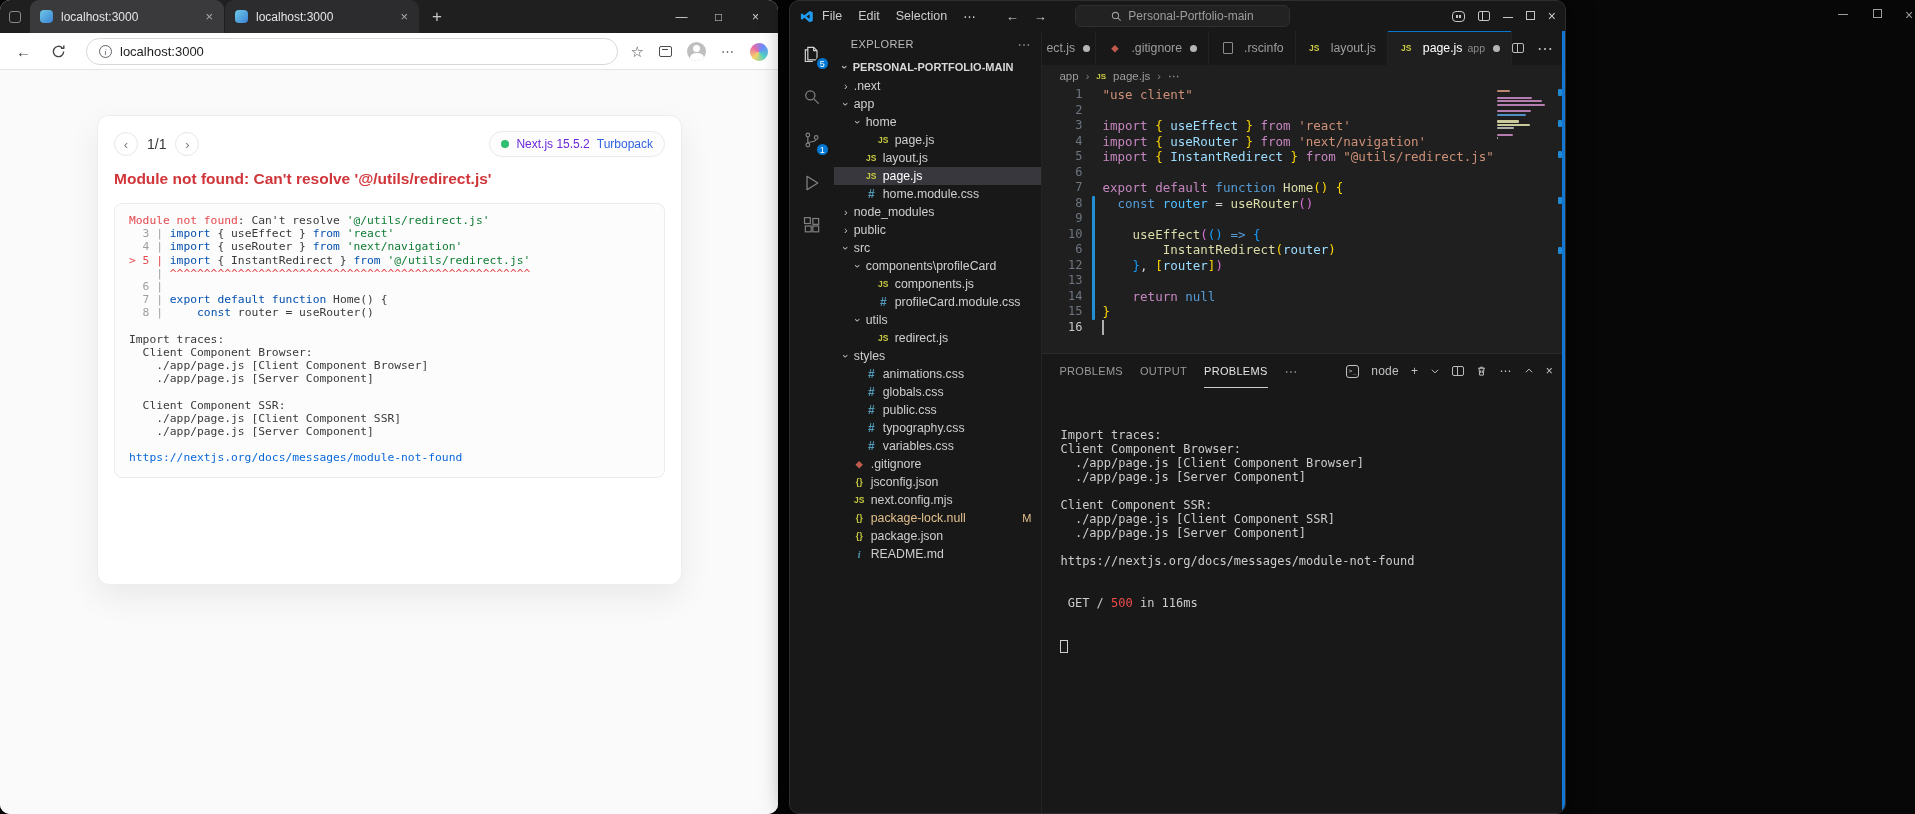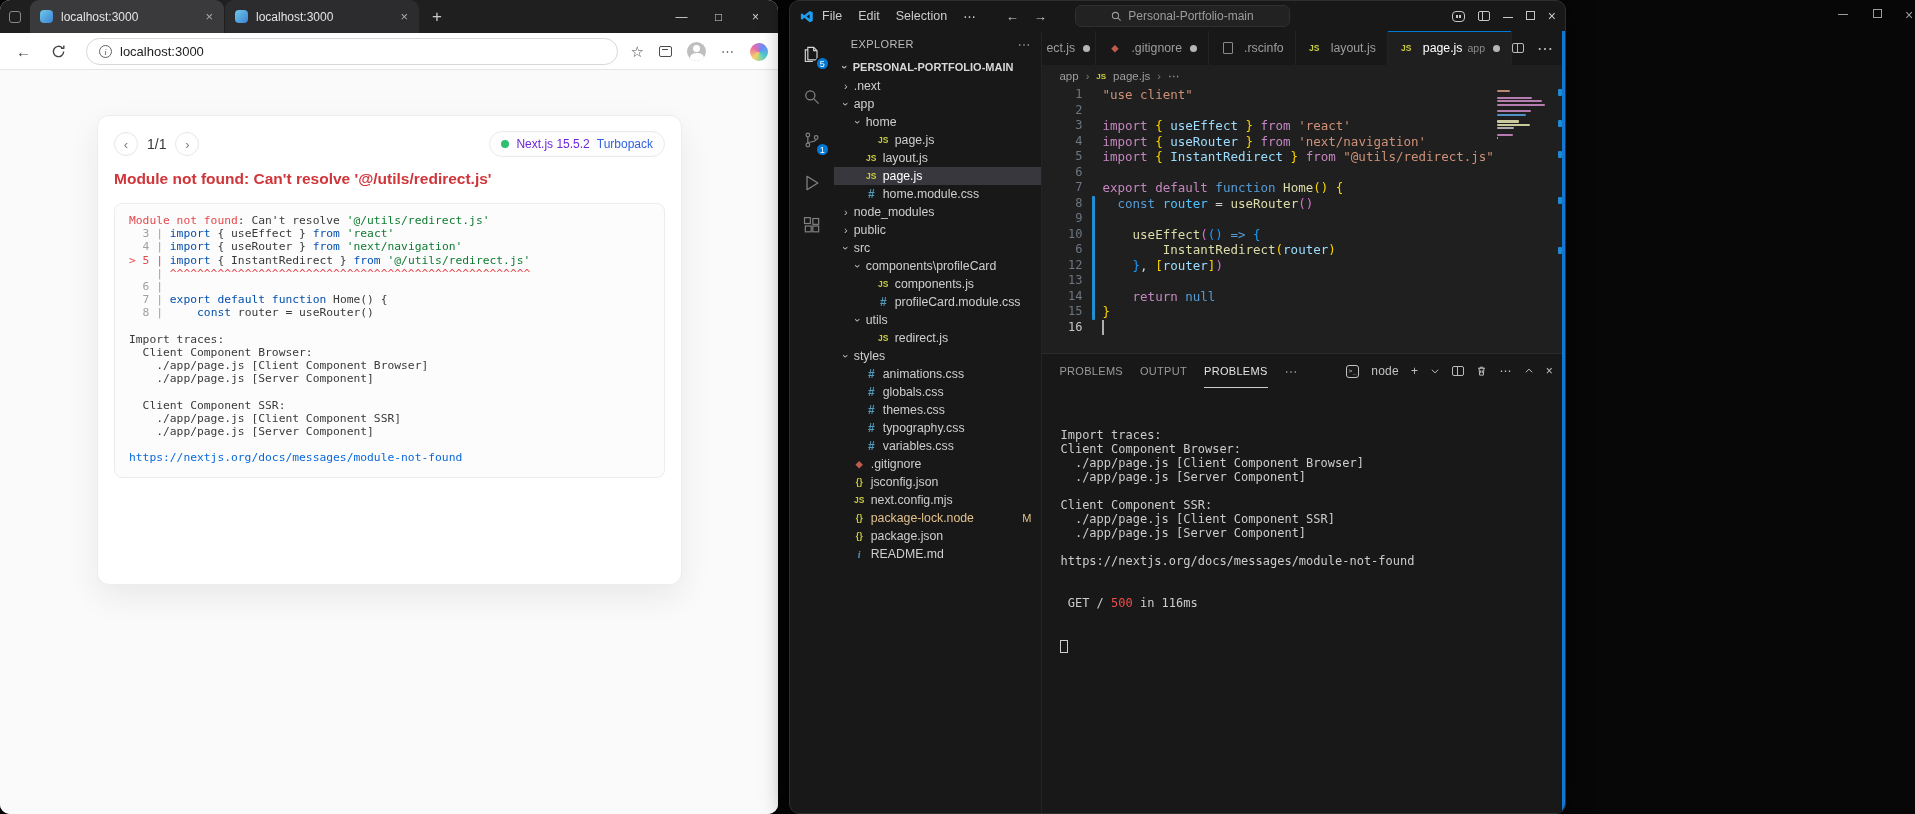--- a/index.html
+++ b/index.html
@@ -384,21 +384,21 @@
           <div class="trow" style="padding-left: 30px;">
             <span class="fic i-css">#</span>
             <span>animations.css</span>
           </div>
           <div class="trow" style="padding-left: 30px;">
             <span class="fic i-css">#</span>
             <span>globals.css</span>
           </div>
           <div class="trow" style="padding-left: 30px;">
             <span class="fic i-css">#</span>
-            <span>themes.css</span>
+            <span>public.css</span>
           </div>
           <div class="trow" style="padding-left: 30px;">
             <span class="fic i-css">#</span>
             <span>typography.css</span>
           </div>
           <div class="trow" style="padding-left: 30px;">
             <span class="fic i-css">#</span>
             <span>variables.css</span>
           </div>
           <div class="trow" style="padding-left: 18px;">
@@ -408,21 +408,21 @@
           <div class="trow" style="padding-left: 18px;">
             <span class="fic i-json">{}</span>
             <span>jsconfig.json</span>
           </div>
           <div class="trow" style="padding-left: 18px;">
             <span class="fic i-js">JS</span>
             <span>next.config.mjs</span>
           </div>
           <div class="trow" style="padding-left: 18px;">
             <span class="fic i-json">{}</span>
-            <span class="modname">package-lock.node</span>
+            <span class="modname">package-lock.null</span>
             <span class="gitm">M</span>
           </div>
           <div class="trow" style="padding-left: 18px;">
             <span class="fic i-json">{}</span>
             <span>package.json</span>
           </div>
           <div class="trow" style="padding-left: 18px;">
             <span class="fic i-info">i</span>
             <span>README.md</span>
           </div>

